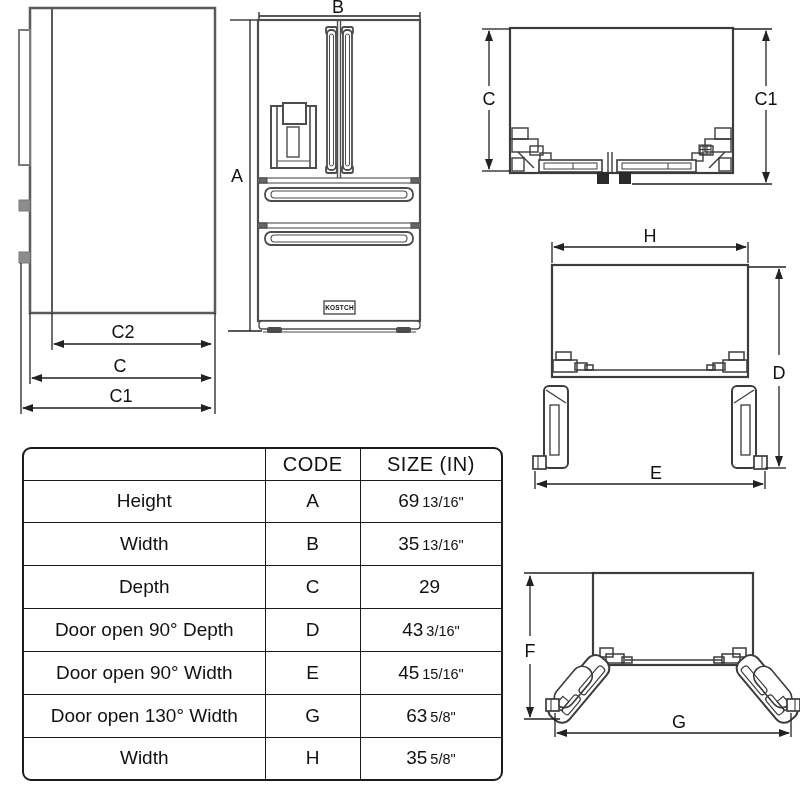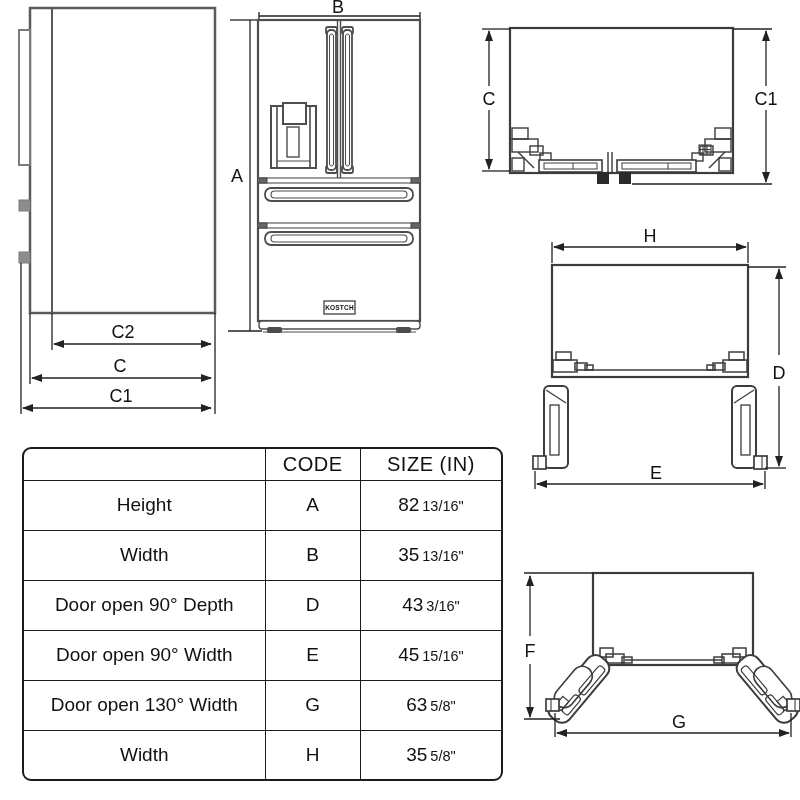--- a/index.html
+++ b/index.html
@@ -264,28 +264,33 @@
         </colgroup>
     <tbody>
           <tr style="height:31px;">
       <th class="h"></th>
       <th class="h">CODE</th>
       <th class="h">SIZE (IN)</th>
     </tr>
     <tr>
       <td class="lbl">Height</td>
       <td class="code">A</td>
-      <td class="size"><span>82</span><span class="frac">13/16"</span></td>
+      <td class="size"><span>69</span><span class="frac">13/16"</span></td>
     </tr>
     <tr>
       <td class="lbl">Width</td>
       <td class="code">B</td>
       <td class="size"><span>35</span><span class="frac">13/16"</span></td>
     </tr>
     <tr>
+      <td class="lbl">Depth</td>
+      <td class="code">C</td>
+      <td class="size"><span>29</span><span class="frac"></span></td>
+    </tr>
+    <tr>
       <td class="lbl">Door open 90° Depth</td>
       <td class="code">D</td>
       <td class="size"><span>43</span><span class="frac">3/16"</span></td>
     </tr>
     <tr>
       <td class="lbl">Door open 90° Width</td>
       <td class="code">E</td>
       <td class="size"><span>45</span><span class="frac">15/16"</span></td>
     </tr>
     <tr>

